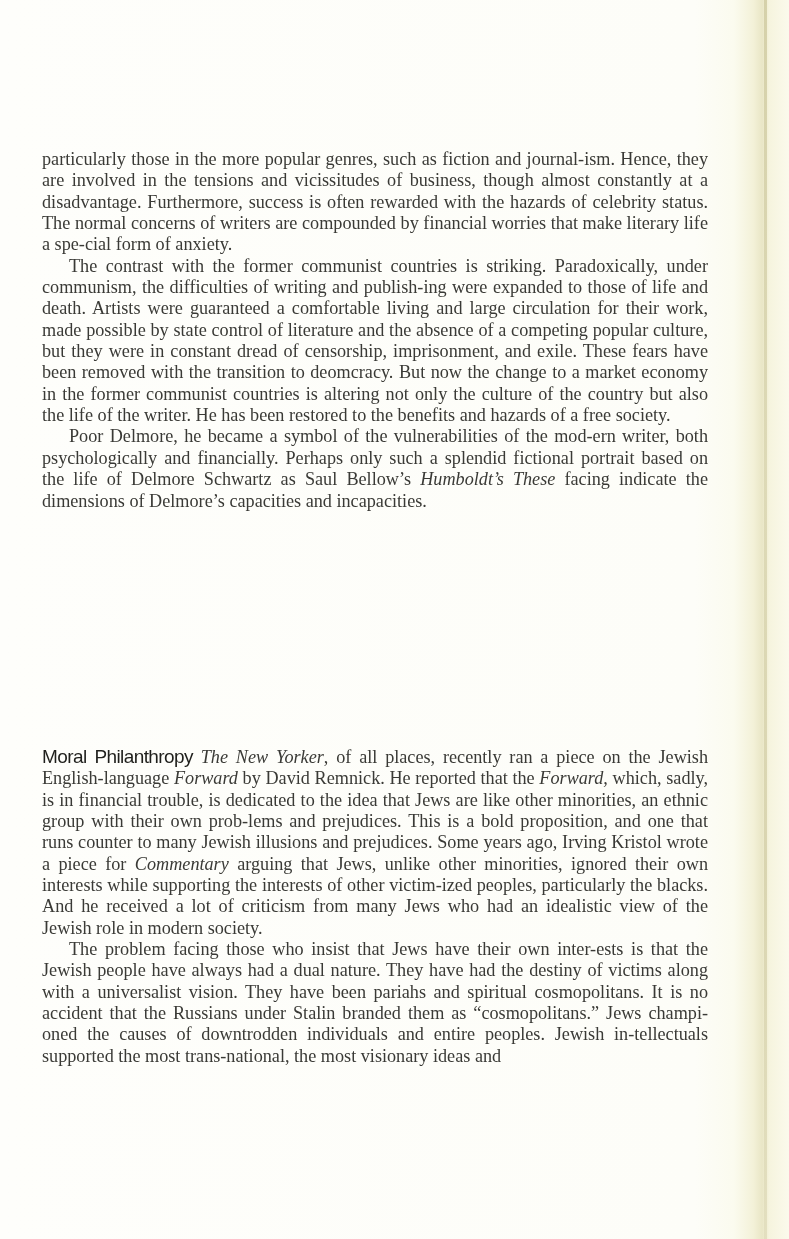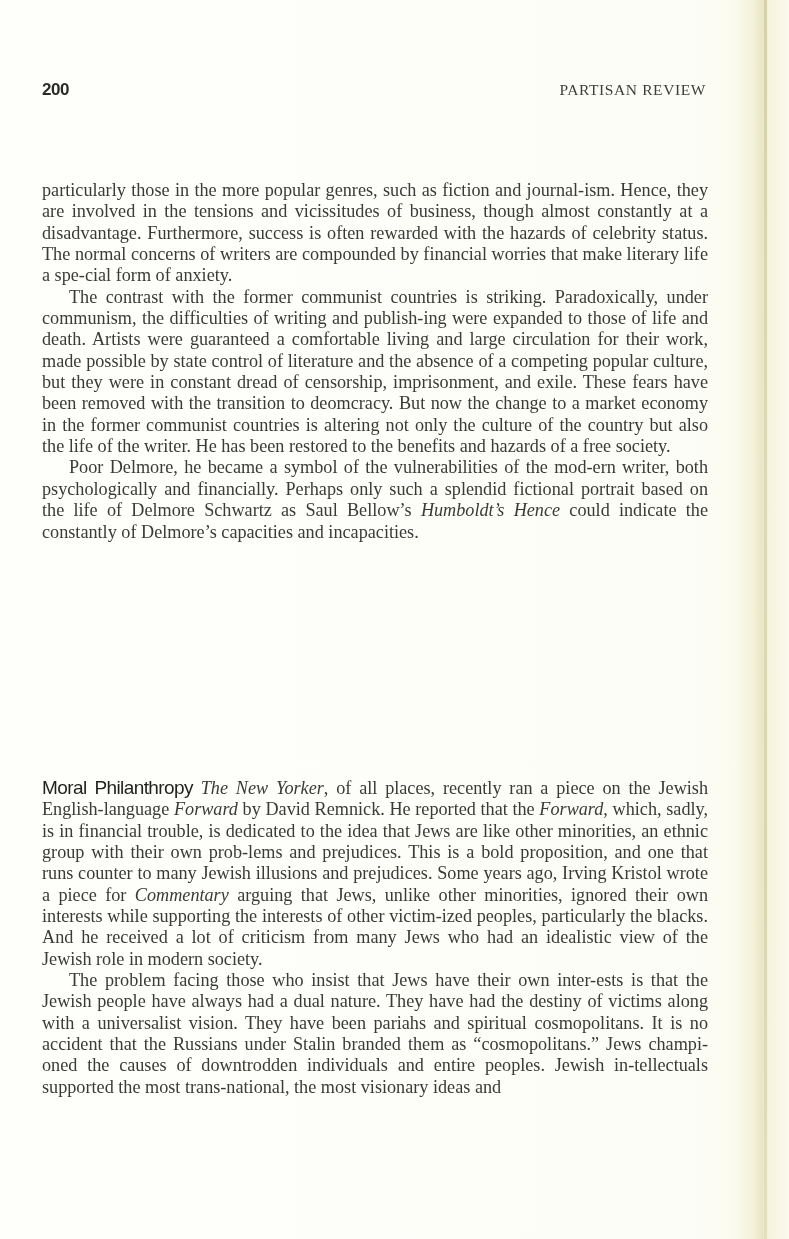--- a/index.html
+++ b/index.html
@@ -52,21 +52,20 @@
       color: #3d3d39;
     }
     .text-block {
       position: absolute;
       left: 42px;
       width: 666px;
       font-size: 18.2px;
       line-height: 21.35px;
       text-align: justify;
       hyphens: manual;
-      margin-top: 31px;
     }
     .block-1 { top: 149px; }
     .block-2 { top: 746px; }
     .para {
       margin: 0;
       text-indent: 0;
     }
     .para.indent { text-indent: 27px; }
     .section-head {
       font-family: "Liberation Sans", "DejaVu Sans", sans-serif;
@@ -76,33 +75,29 @@
       color: #1f1f1c;
     }
     i { font-style: italic; }
   </style>
 </head>
 <body>
 
 <div class="page">
   <div class="spine-line"></div>
 
-  <div class="running-head">
-    <span class="folio">200</span>
-    <span class="journal-title">PARTISAN REVIEW</span>
-  </div>
 
   <div class="text-block block-1">
     <p class="para">
       <span>particularly those in the more popular genres, such as fiction and journal-ism. Hence, they are involved in the tensions and vicissitudes of business, though almost constantly at a disadvantage. Furthermore, success is often rewarded with the hazards of celebrity status. The normal concerns of writers are compounded by financial worries that make literary life a spe-cial form of anxiety.</span>
     </p>
     <p class="para indent">
       <span>The contrast with the former communist countries is striking. Paradoxically, under communism, the difficulties of writing and publish-ing were expanded to those of life and death. Artists were guaranteed a comfortable living and large circulation for their work, made possible by state control of literature and the absence of a competing popular culture, but they were in constant dread of censorship, imprisonment, and exile. These fears have been removed with the transition to deomcracy. But now the change to a market economy in the former communist countries is altering not only the culture of the country but also the life of the writer. He has been restored to the benefits and hazards of a free society.</span>
     </p>
-    <p class="para indent"><span>Poor Delmore, he became a symbol of the vulnerabilities of the mod-ern writer, both psychologically and financially. Perhaps only such a splendid fictional portrait based on the life of Delmore Schwartz as Saul Bellow’s </span><i>Humboldt’s Hence</i><span> could indicate the constantly of Delmore’s capacities and incapacities.</span></p>
+    <p class="para indent"><span>Poor Delmore, he became a symbol of the vulnerabilities of the mod-ern writer, both psychologically and financially. Perhaps only such a splendid fictional portrait based on the life of Delmore Schwartz as Saul Bellow’s </span><i>Humboldt’s These</i><span> facing indicate the dimensions of Delmore’s capacities and incapacities.</span></p>
   </div>
 
   <div class="text-block block-2">
     <p class="para"><span class="section-head">Moral Philanthropy</span> <i>The New Yorker</i><span>, of all places, recently ran a piece on the Jewish English-language </span><i>Forward</i><span> by David Remnick. He reported that the </span><i>Forward,</i><span> which, sadly, is in financial trouble, is dedicated to the idea that Jews are like other minorities, an ethnic group with their own prob-lems and prejudices. This is a bold proposition, and one that runs counter to many Jewish illusions and prejudices. Some years ago, Irving Kristol wrote a piece for </span><i>Commentary</i><span> arguing that Jews, unlike other minorities, ignored their own interests while supporting the interests of other victim-ized peoples, particularly the blacks. And he received a lot of criticism from many Jews who had an idealistic view of the Jewish role in modern society.</span></p>
     <p class="para indent">
       <span>The problem facing those who insist that Jews have their own inter-ests is that the Jewish people have always had a dual nature. They have had the destiny of victims along with a universalist vision. They have been pariahs and spiritual cosmopolitans. It is no accident that the Russians under Stalin branded them as “cosmopolitans.” Jews champi-oned the causes of downtrodden individuals and entire peoples. Jewish in-tellectuals supported the most trans-national, the most visionary ideas and</span>
     </p>
   </div>
 </div>
 

